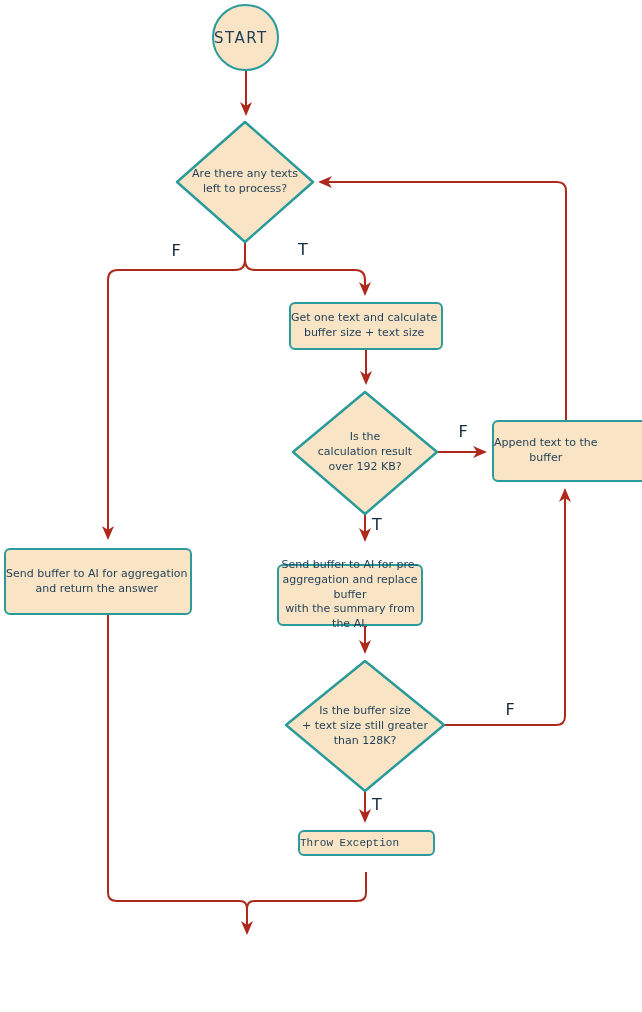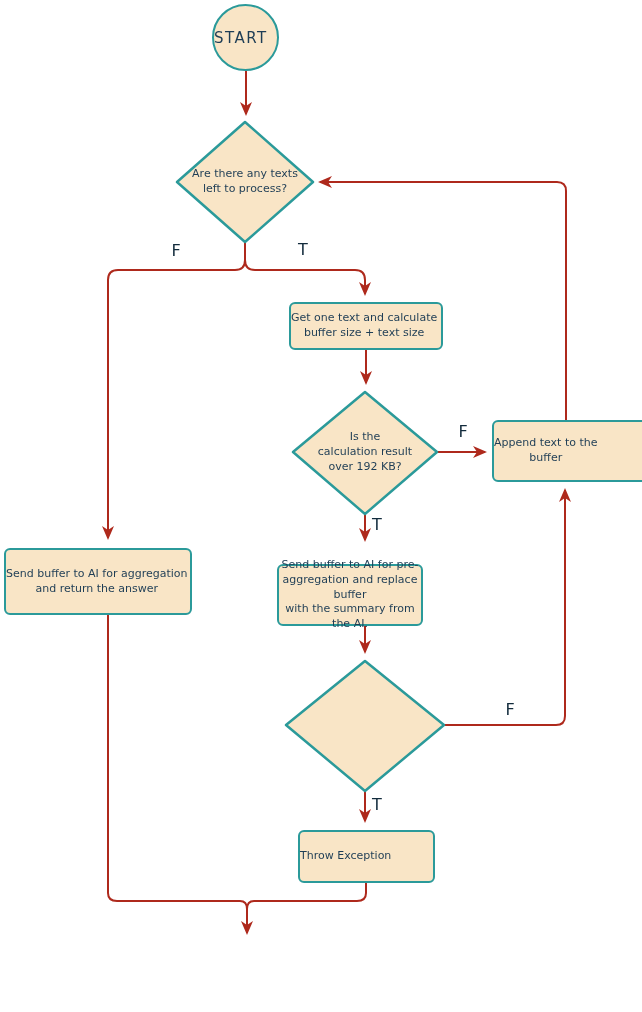--- a/index.html
+++ b/index.html
@@ -122,29 +122,32 @@
   </div>
   <div class="node rect-node" style="left:277px; top:564px; width:146px; height:62px;">
     <span class="node-label-text">Send buffer to AI for pre-
 aggregation and replace buffer
 with the summary from the AI.</span>
   </div>
   <div class="node rect-node" style="left:4px; top:548px; width:188px; height:67px;">
     <span class="node-label-text">Send buffer to AI for aggregation
 and return the answer</span>
   </div>
-  <div class="node rect-node" style="left:298px; top:830px; width:137px; height:53px;">
+  <div class="node rect-node" style="left:298px; top:830px; width:137px; height:26px;font-family:Liberation Mono, monospace;">
     <span class="node-label-text">Throw Exception</span>
   </div>
 
   <div class="diamond-label" style="left:245px; top:182px;">Are there any texts
 left to process?</div>
   <div class="diamond-label" style="left:365px; top:452px;">Is the
 calculation result
 over 192 KB?</div>
+  <div class="diamond-label" style="left:365px; top:726px;">Is the buffer size
++ text size still greater
+than 128K?</div>
 
   <div class="edge-label" style="left:176px; top:250px;">F</div>
   <div class="edge-label" style="left:303px; top:249px;">T</div>
   <div class="edge-label" style="left:463px; top:431px;">F</div>
   <div class="edge-label" style="left:377px; top:524px;">T</div>
   <div class="edge-label" style="left:510px; top:709px;">F</div>
   <div class="edge-label" style="left:377px; top:804px;">T</div>
 
 </div>
 

